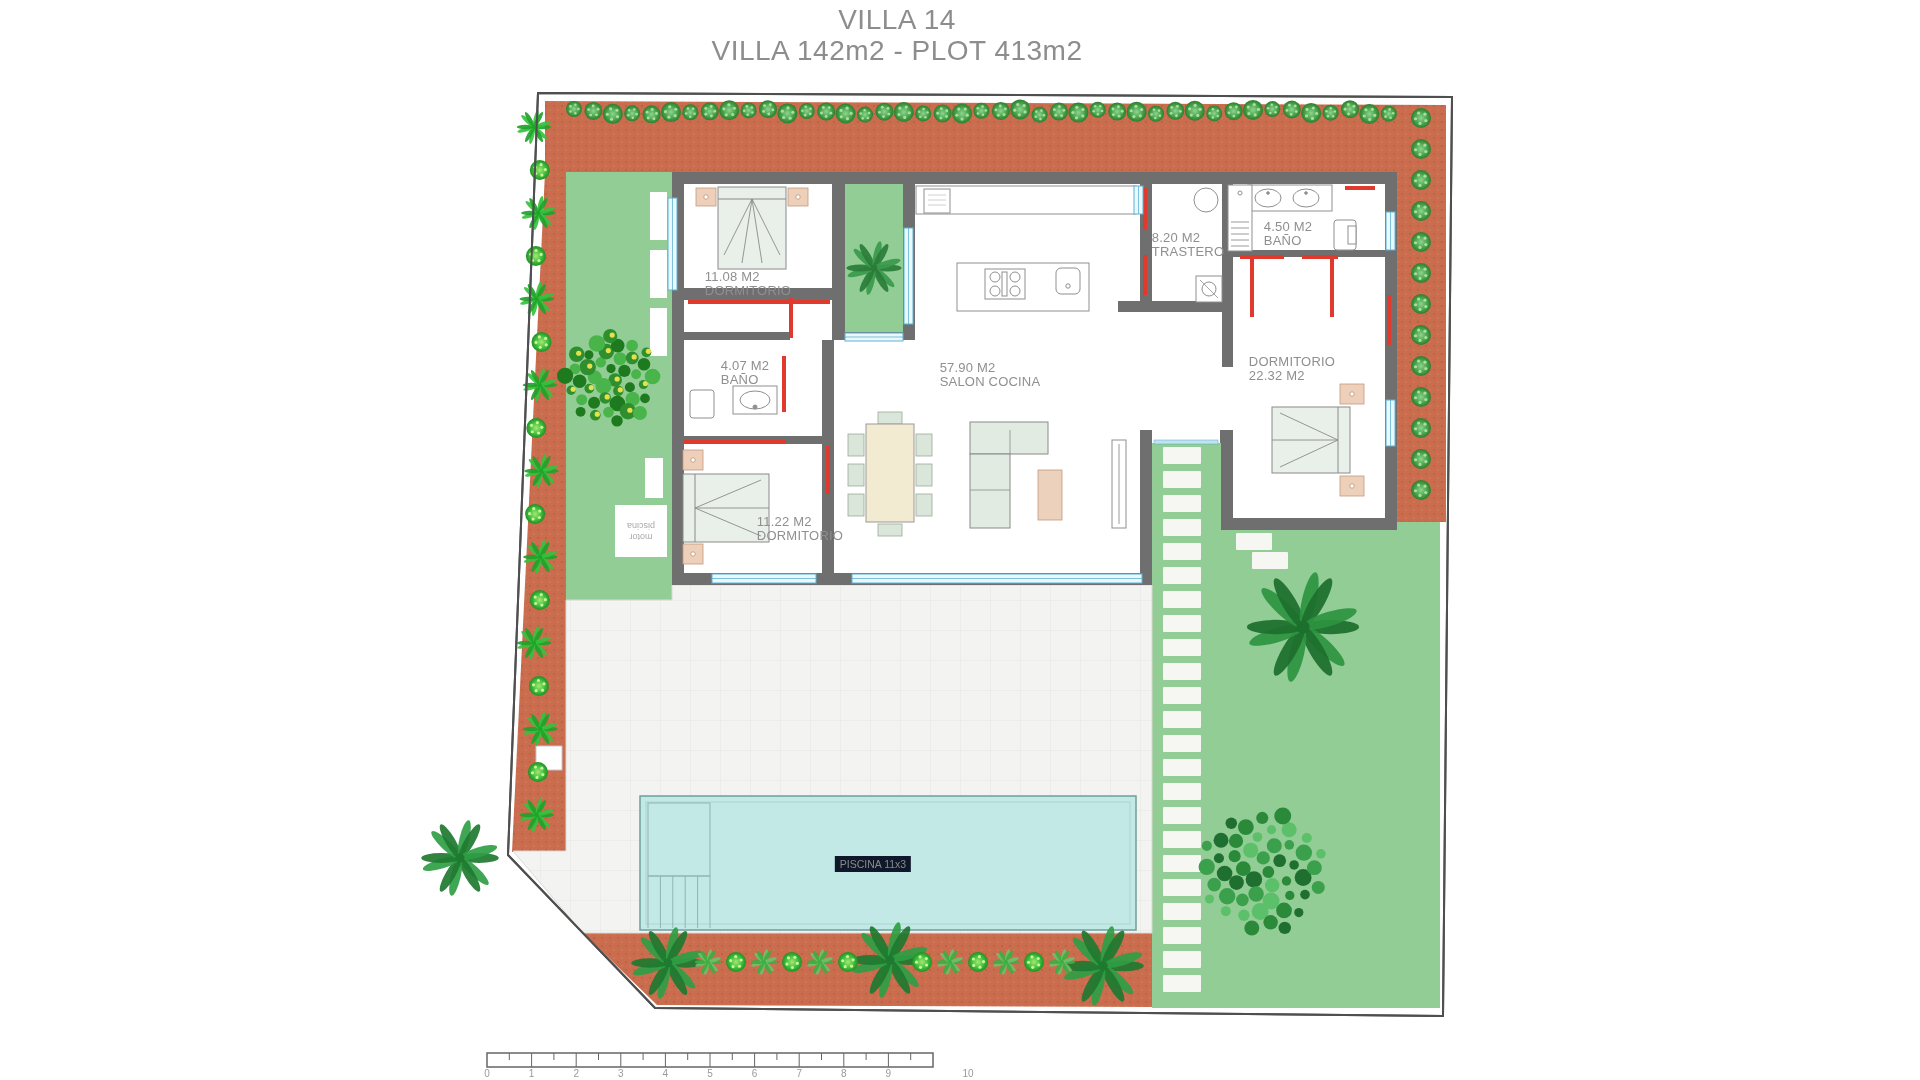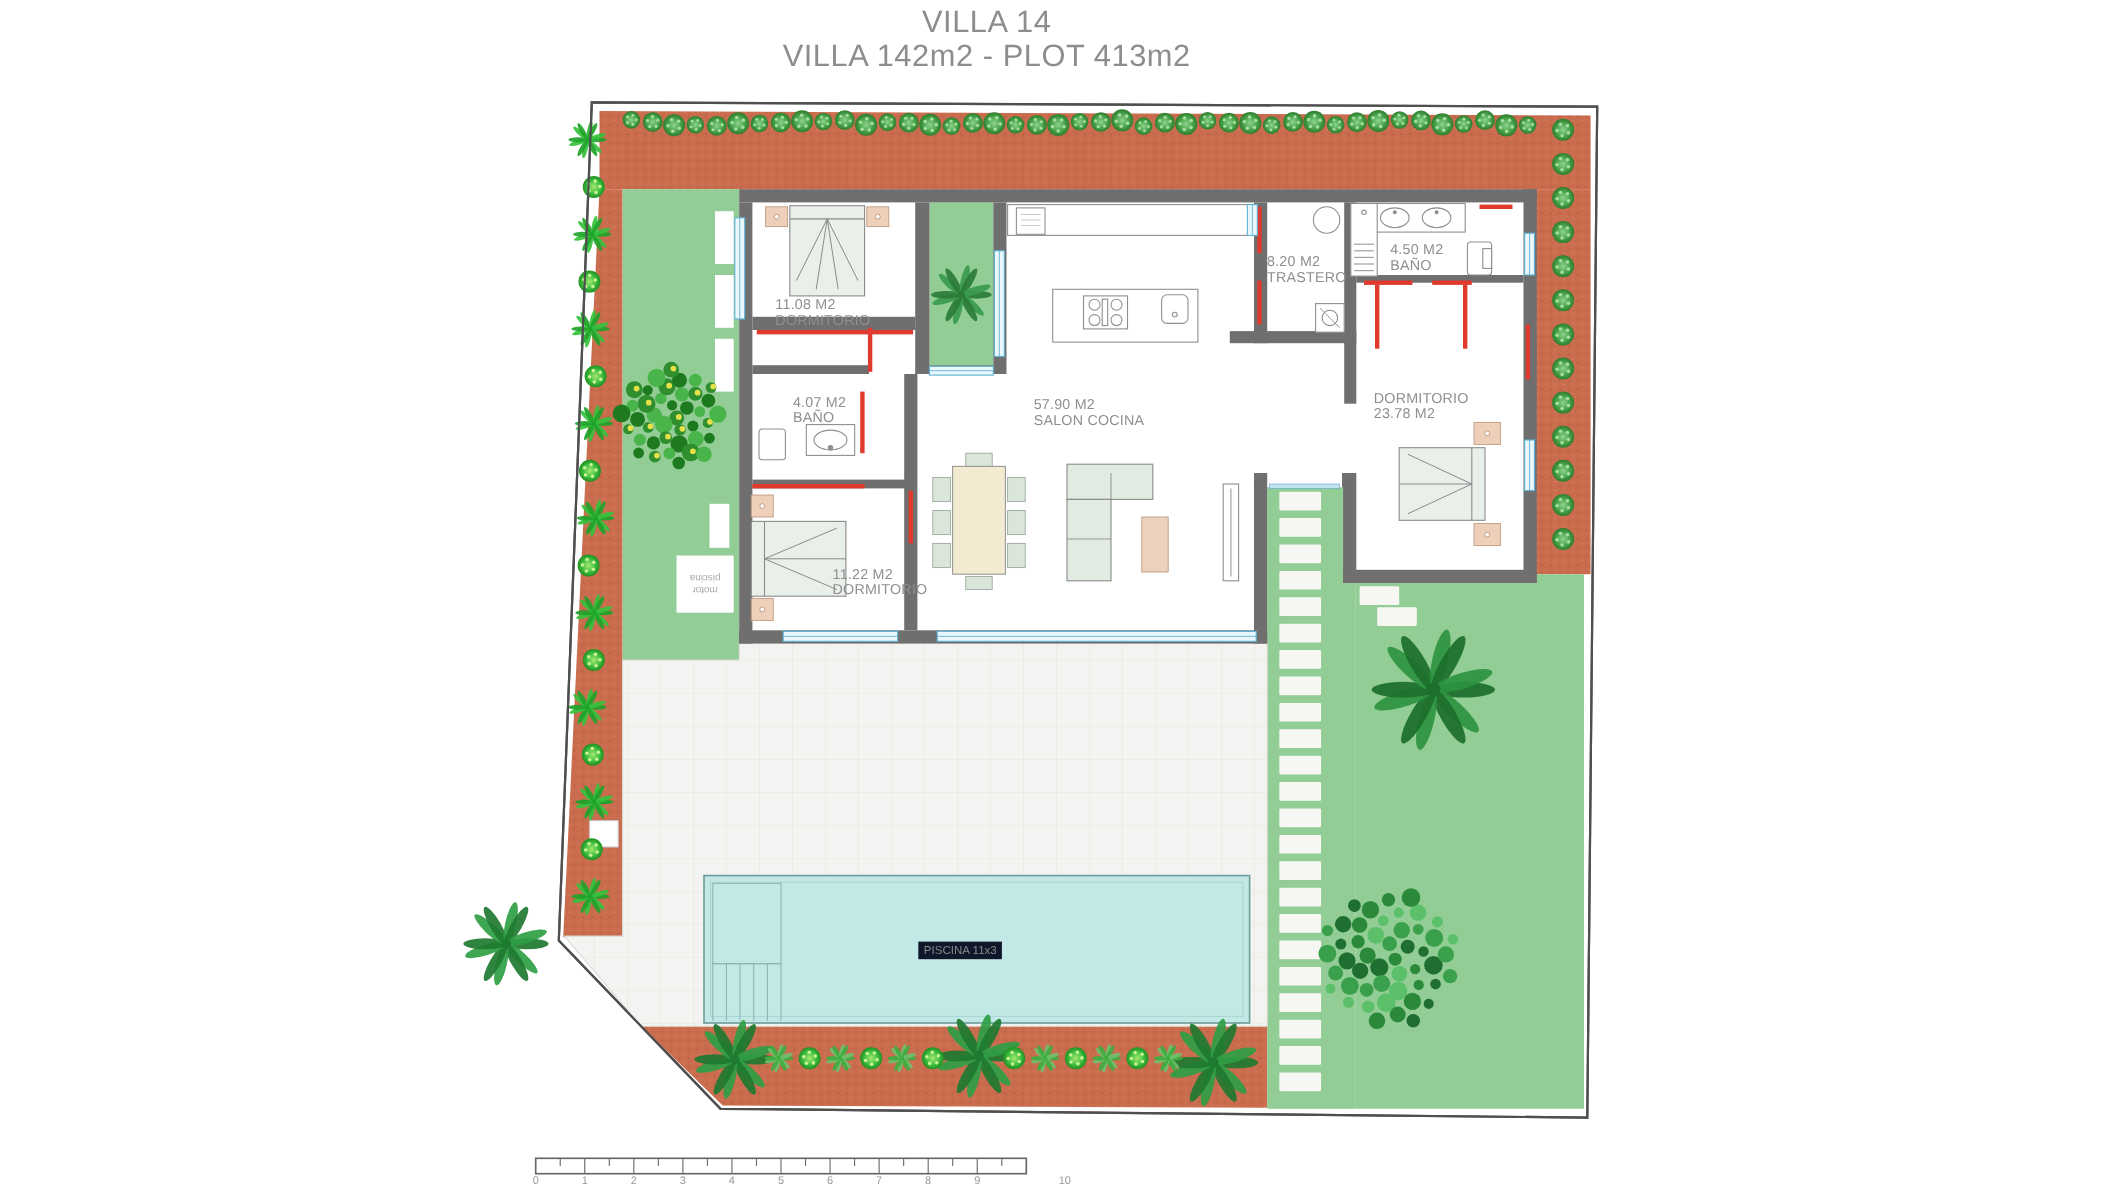--- a/index.html
+++ b/index.html
@@ -1093,21 +1093,21 @@
   <div class="room-label" style="left:1188px;top:231px;">
     <div>8.20 M2</div>
     <div>TRASTERO</div>
   </div>
   <div class="room-label" style="left:1288px;top:220px;">
     <div>4.50 M2</div>
     <div>BAÑO</div>
   </div>
   <div class="room-label" style="left:1292px;top:355px;">
     <div>DORMITORIO</div>
-    <div>23.78 M2</div>
+    <div>22.32 M2</div>
   </div>
 
   <div class="pool-label">PISCINA 11x3</div>
 
   <div class="motor-box">
     <div class="motor-text">
       <div>motor</div>
       <div>piscina</div>
     </div>
   </div>

